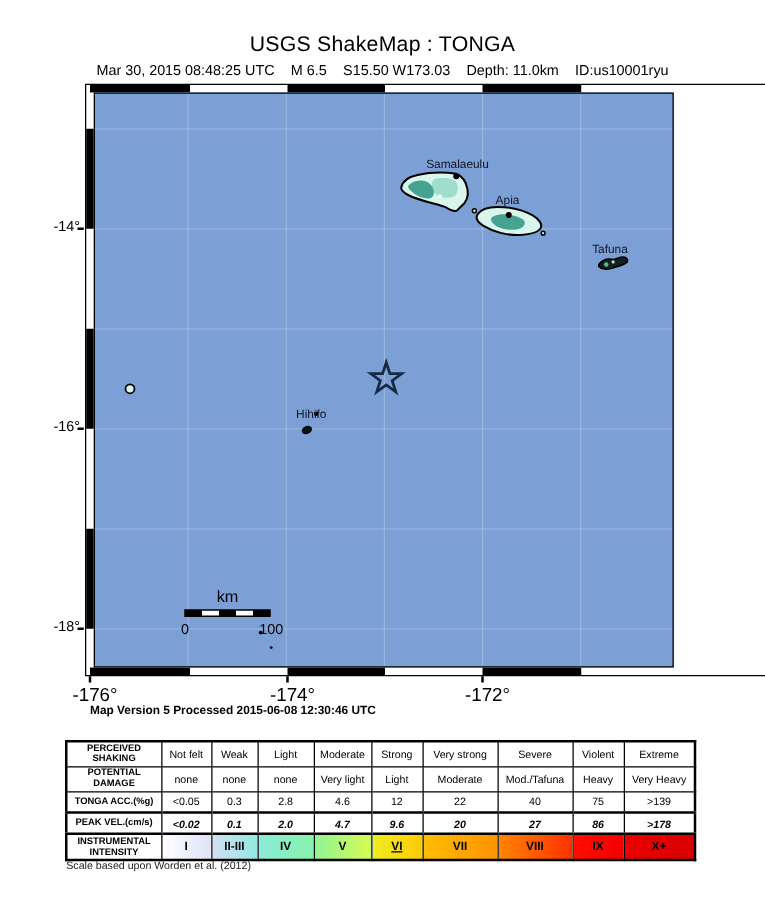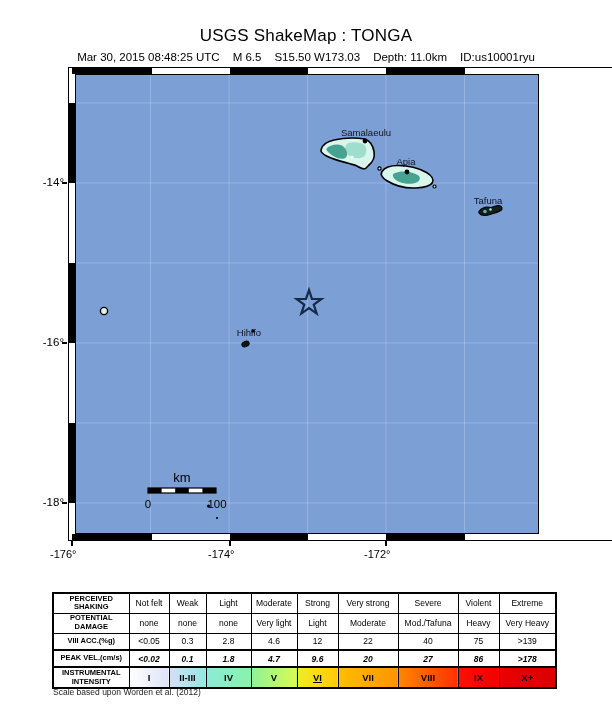--- a/index.html
+++ b/index.html
@@ -19,21 +19,21 @@
              border:1px solid #000;background:#7C9FD6;overflow:hidden;}
   .map-inner svg{position:absolute;left:0;top:0;}
 
   .maplabel{position:absolute;transform:translate(-50%,-50%);
             font-size:9.5px;color:#10141f;white-space:nowrap;}
   .kmlabel{position:absolute;transform:translate(-50%,-50%);font-size:13px;}
   .scale-num{position:absolute;transform:translate(-50%,0);font-size:11.5px;}
 
   
   .lat-label{position:absolute;left:28px;width:36px;text-align:right;font-size:11.5px;}
-  .lon-label{position:absolute;width:44px;text-align:left;font-size:11px;}
+  .lon-label{position:absolute;width:44px;text-align:right;font-size:15px;}
   .tick{position:absolute;background:#000;}
 
   .version-text{position:absolute;left:72px;top:563px;font-size:9.5px;font-weight:bold;}
 
   
   table.legend{position:absolute;left:52px;top:592px;width:503px;
                border-collapse:collapse;border:2px solid #000;table-layout:fixed;}
   table.legend td{border:1px solid #000;text-align:center;vertical-align:middle;
                   padding:0 1px;overflow:hidden;}
   td.rowhead{font-size:7.5px;font-weight:bold;line-height:1.15;}
@@ -168,20 +168,21 @@
   <div class="tick" style="left:62px;top:342px;width:5px;height:2px"></div>
   <div class="tick" style="left:62px;top:502px;width:5px;height:2px"></div>
 
   <div class="lon-label" style="left:50px;top:548px">-176°</div>
   <div class="lon-label" style="left:208px;top:548px">-174°</div>
   <div class="lon-label" style="left:364px;top:548px">-172°</div>
   <div class="tick" style="left:71px;top:541px;width:2px;height:5px"></div>
   <div class="tick" style="left:229px;top:541px;width:2px;height:5px"></div>
   <div class="tick" style="left:385px;top:541px;width:2px;height:5px"></div>
 
+  <div class="version-text">Map Version 5 Processed 2015-06-08 12:30:46 UTC</div>
 
   <table class="legend">
     <colgroup>
       <col style="width:76px">
         <col style="width:40px">
         <col style="width:37px">
       <col style="width:45px">
         <col style="width:46px">
         <col style="width:41px">
       <col style="width:60px">
@@ -208,36 +209,36 @@
       <td class="val">none</td>
       <td class="val">none</td>
       <td class="val">Very light</td>
       <td class="val">Light</td>
       <td class="val">Moderate</td>
       <td class="val">Mod./Tafuna</td>
       <td class="val">Heavy</td>
       <td class="val">Very Heavy</td>
     </tr>
     <tr class="r-acc">
-      <td class="rowhead">VIII ACC.(%g)</td>
+      <td class="rowhead">TONGA ACC.(%g)</td>
       <td class="val">&lt;0.05</td>
       <td class="val">0.3</td>
       <td class="val">2.8</td>
       <td class="val">4.6</td>
       <td class="val">12</td>
       <td class="val">22</td>
       <td class="val">40</td>
       <td class="val">75</td>
       <td class="val">&gt;139</td>
     </tr>
     <tr class="r-vel">
       <td class="rowhead">PEAK VEL.(cm/s)</td>
       <td class="val">&lt;0.02</td>
       <td class="val">0.1</td>
-      <td class="val">1.8</td>
+      <td class="val">2.0</td>
       <td class="val">4.7</td>
       <td class="val">9.6</td>
       <td class="val">20</td>
       <td class="val">27</td>
       <td class="val">86</td>
       <td class="val">&gt;178</td>
     </tr>
     <tr class="r-int">
       <td class="rowhead">INSTRUMENTAL INTENSITY</td>
       <td class="val" style="background: linear-gradient(90deg, rgb(255, 255, 255), rgb(221, 227, 247));">I</td>

